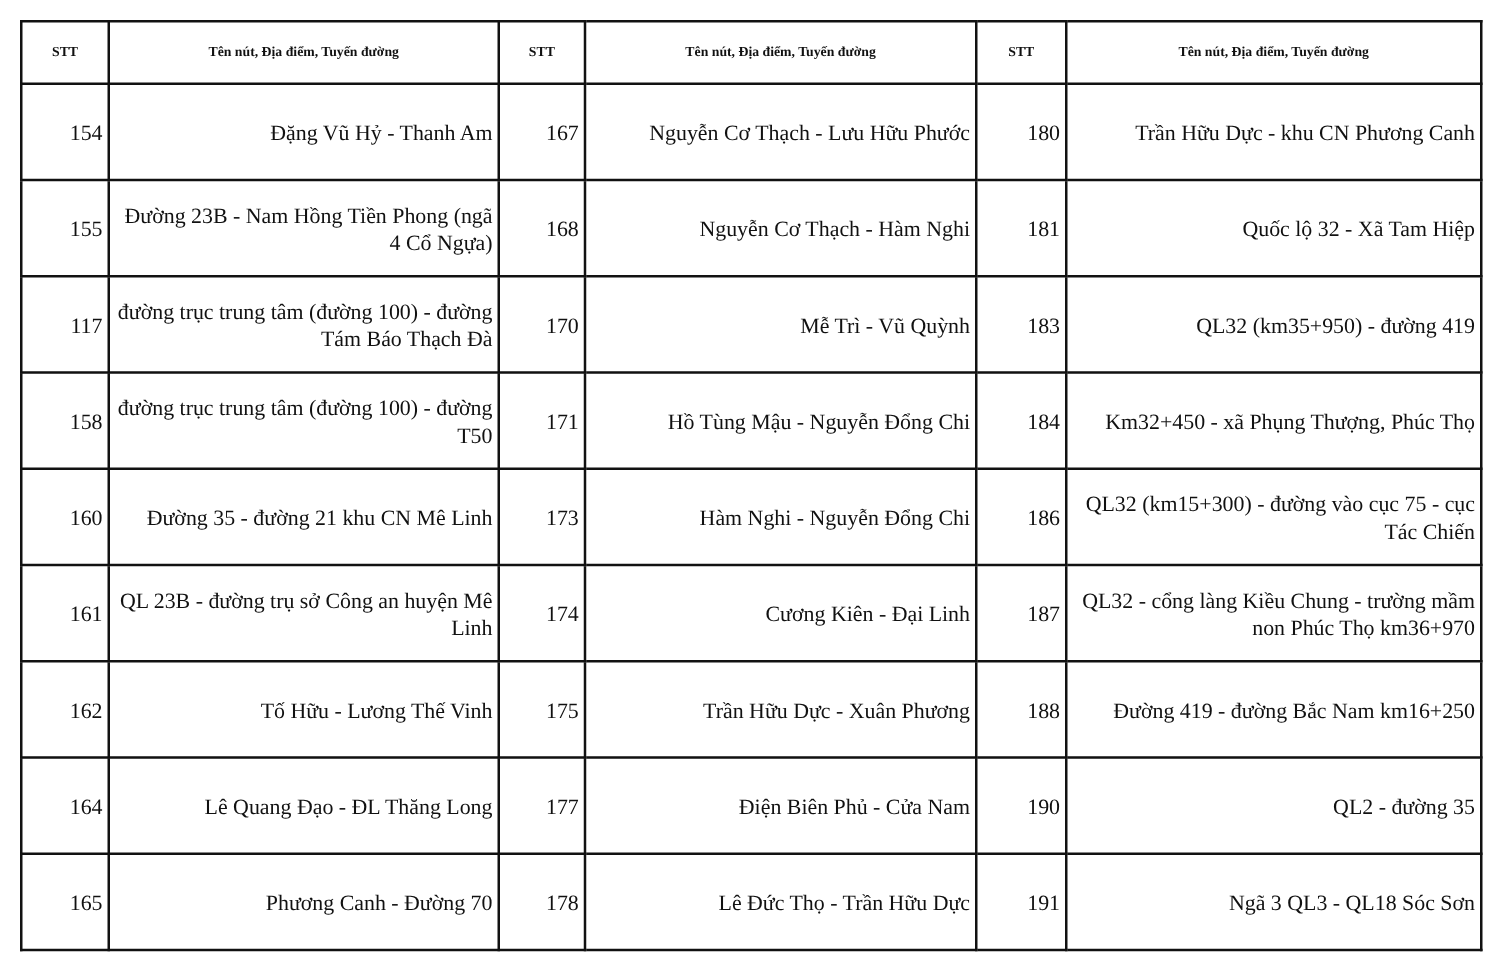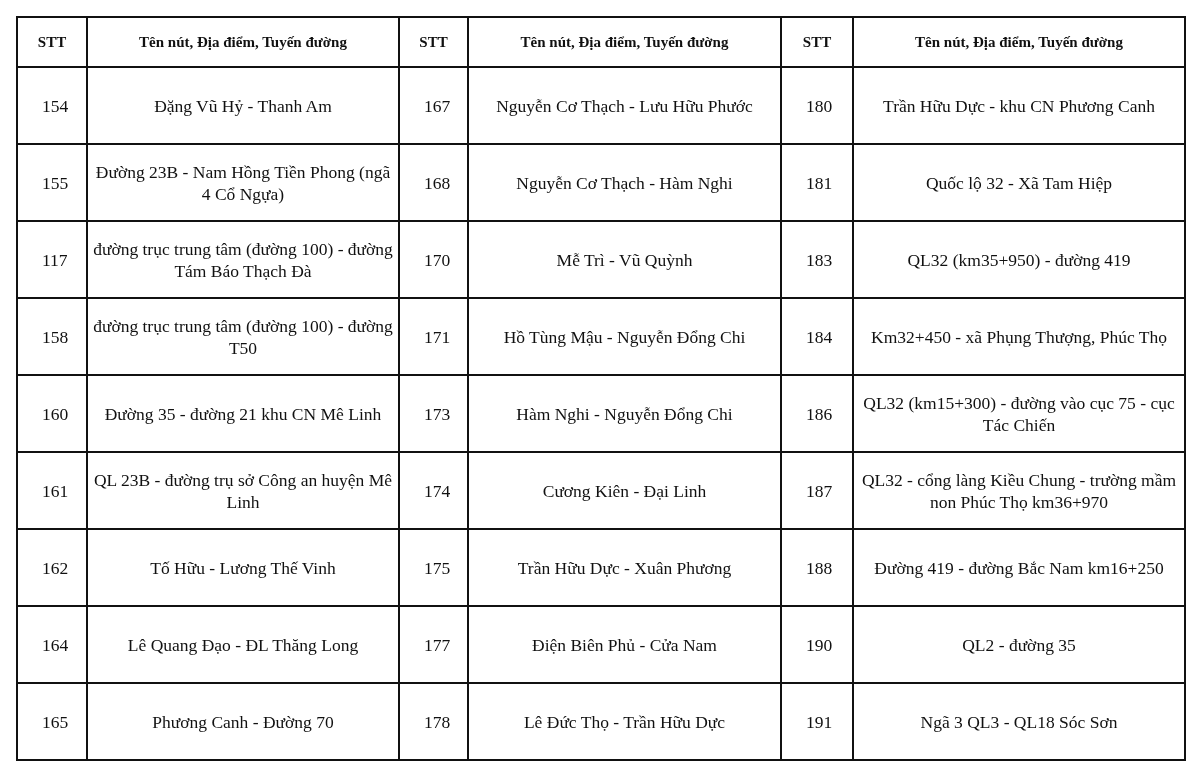--- a/index.html
+++ b/index.html
@@ -16,25 +16,25 @@
       border: 2px solid #111;
       padding: 0 4px 0 4px;
       font-size: 17.5px;
       line-height: 22px;
       vertical-align: middle;
     }
     table.roads th {
       font-weight: bold;
       height: 48px;
       text-align: center;
-      font-size: 15px;
+      font-size: 11px;
     }
     table.roads td { height: 51.4px; }
-    table.roads td.stt { text-align: left; padding-left: 24px; }
-    table.roads td.name { text-align: center; padding-left: 4px; }
+    table.roads td.stt { text-align: right; padding-left: 24px; }
+    table.roads td.name { text-align: right; padding-left: 4px; }
     col.c-stt1 { width: 70px; }
     col.c-name1 { width: 312px; }
     col.c-stt2 { width: 69px; }
     col.c-name2 { width: 313px; }
     col.c-stt3 { width: 72px; }
     col.c-name3 { width: 332px; }
   </style>
 </head>
 <body>
 

